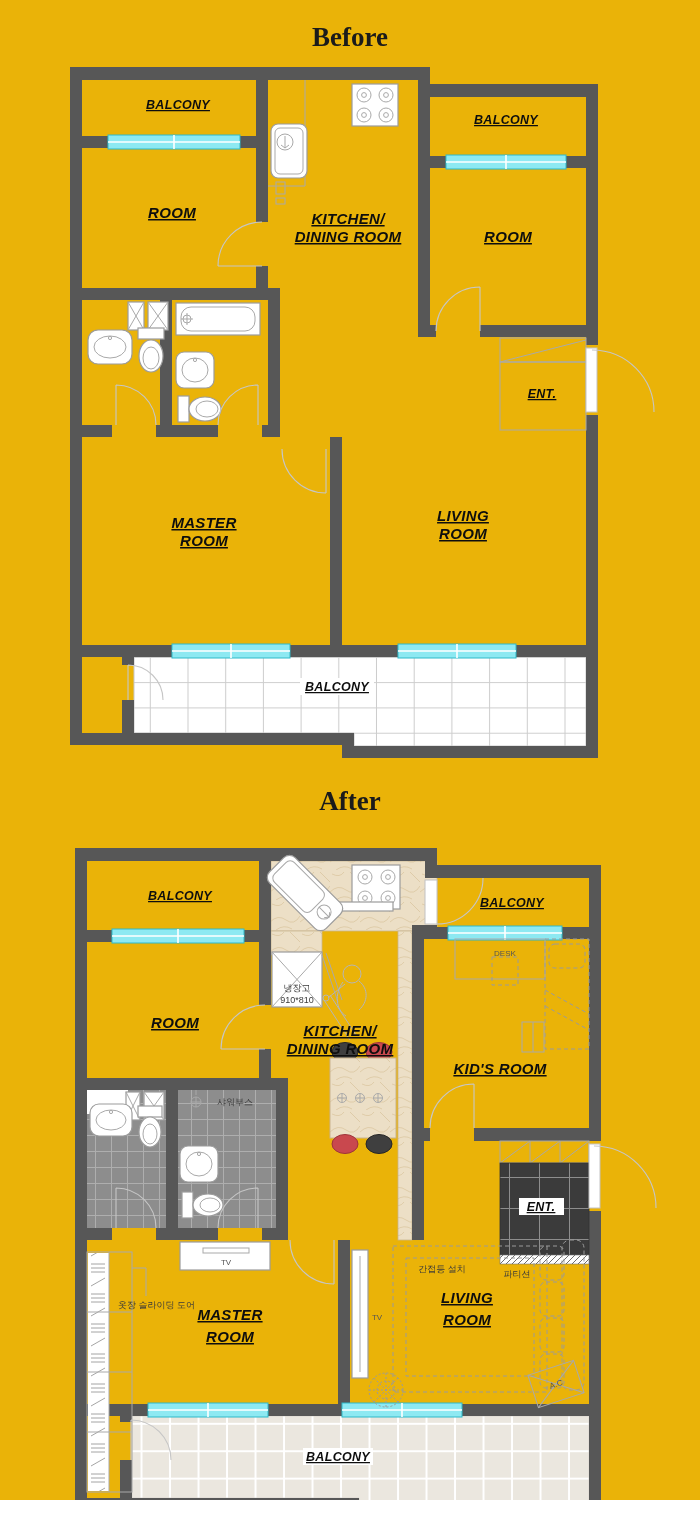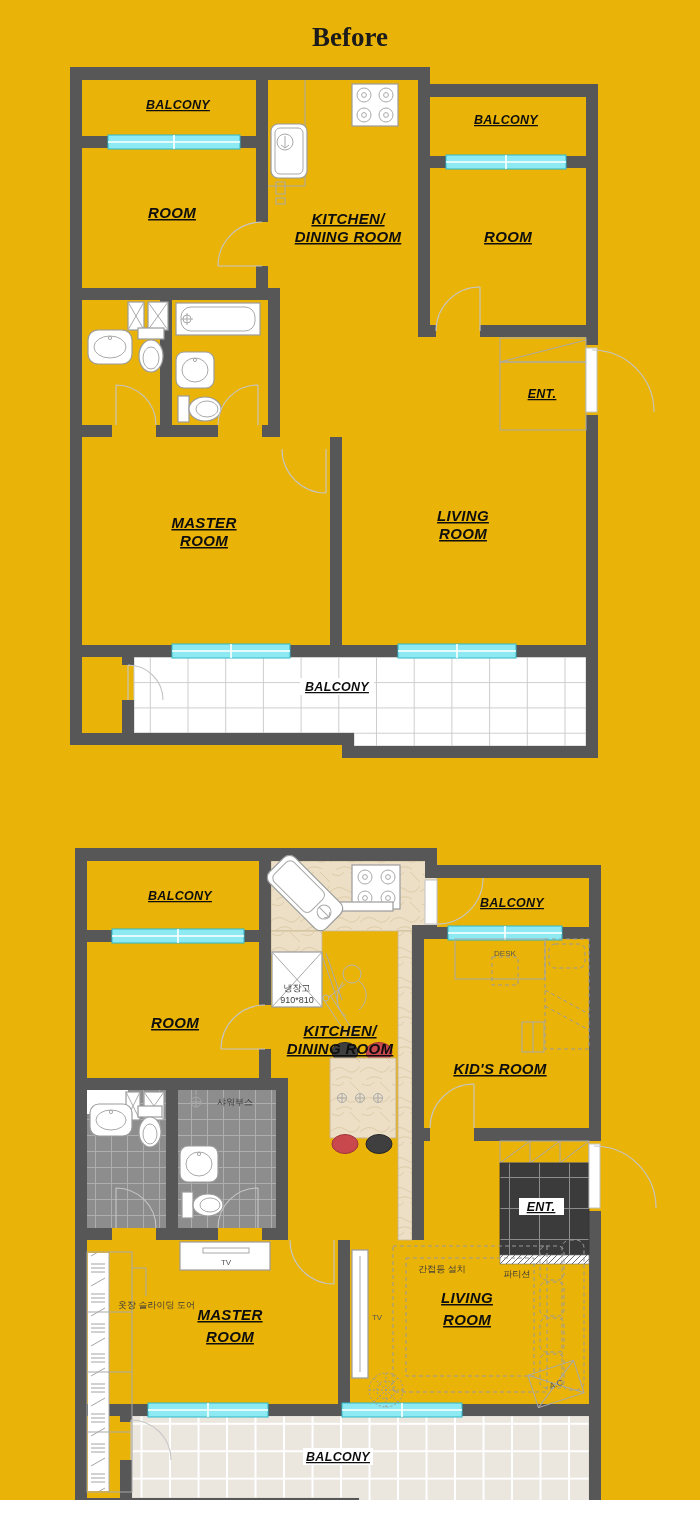--- a/index.html
+++ b/index.html
@@ -26,20 +26,21 @@
   .dash{fill:none;stroke:#9a9a9a;stroke-width:1;stroke-dasharray:4 3;}
   .win{fill:#8de9f2;stroke:#2fb9c9;stroke-width:1;}
   .winline{stroke:#fff;stroke-width:1.6;fill:none;}
   .chip{fill:#fff;}
 </style>
 </head>
 <body>
 
 <div id="canvas">
   <div id="title-before" class="plan-title">Before</div>
+  <div id="title-after" class="plan-title">After</div>
 
   <svg width="700" height="1540" viewBox="0 0 700 1540">
     <defs>
       <pattern id="tileB" width="37.7" height="25.3" patternUnits="userSpaceOnUse">
         <rect width="37.7" height="25.3" fill="#ffffff"></rect>
         <path d="M37.2,0 V25.3 M0,24.8 H37.7" stroke="#cdcdcd" stroke-width="1" fill="none"></path>
       </pattern>
       <pattern id="tileA" width="28.5" height="27.4" patternUnits="userSpaceOnUse">
         <rect width="28.5" height="27.4" fill="#ebe7df"></rect>
         <path d="M27.5,0 V27.4 M0,26.4 H28.5" stroke="#ffffff" stroke-width="2" fill="none"></path>

